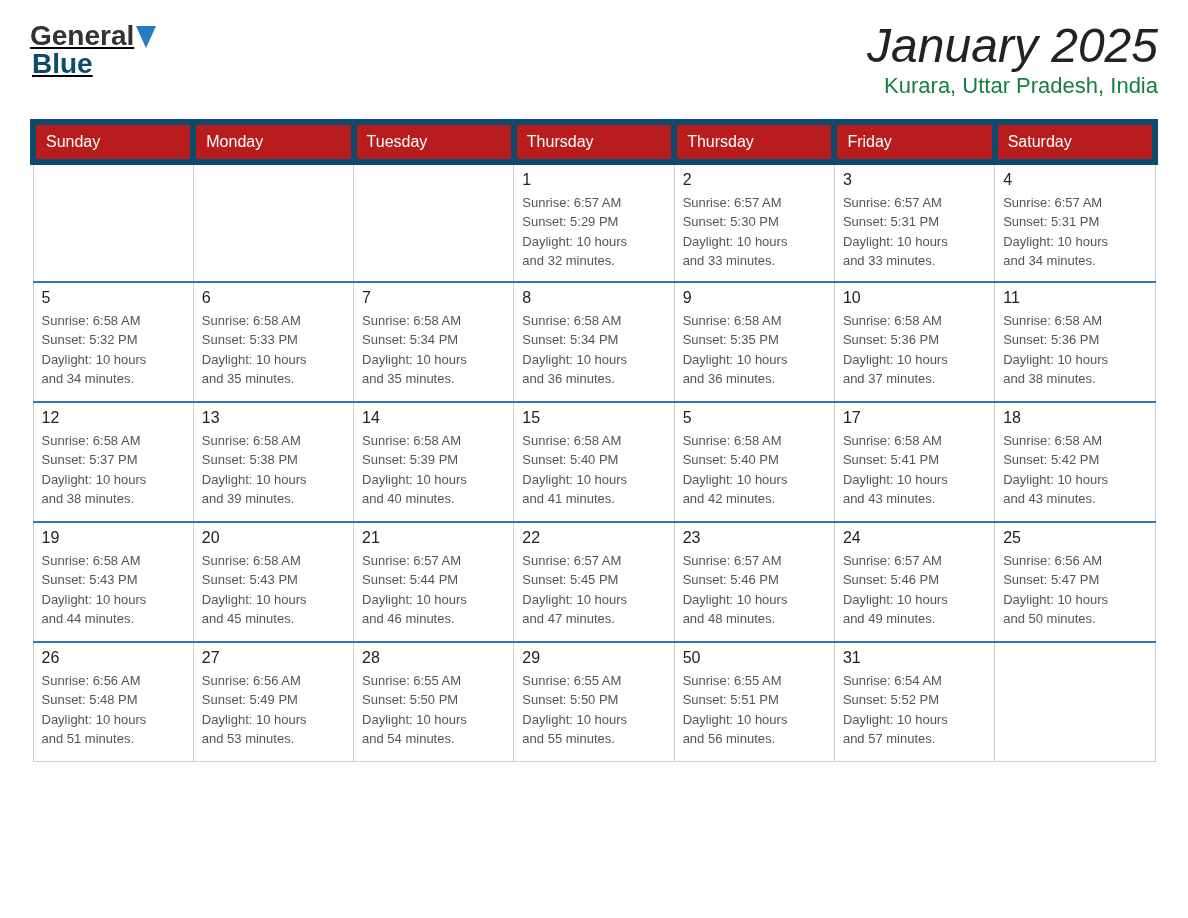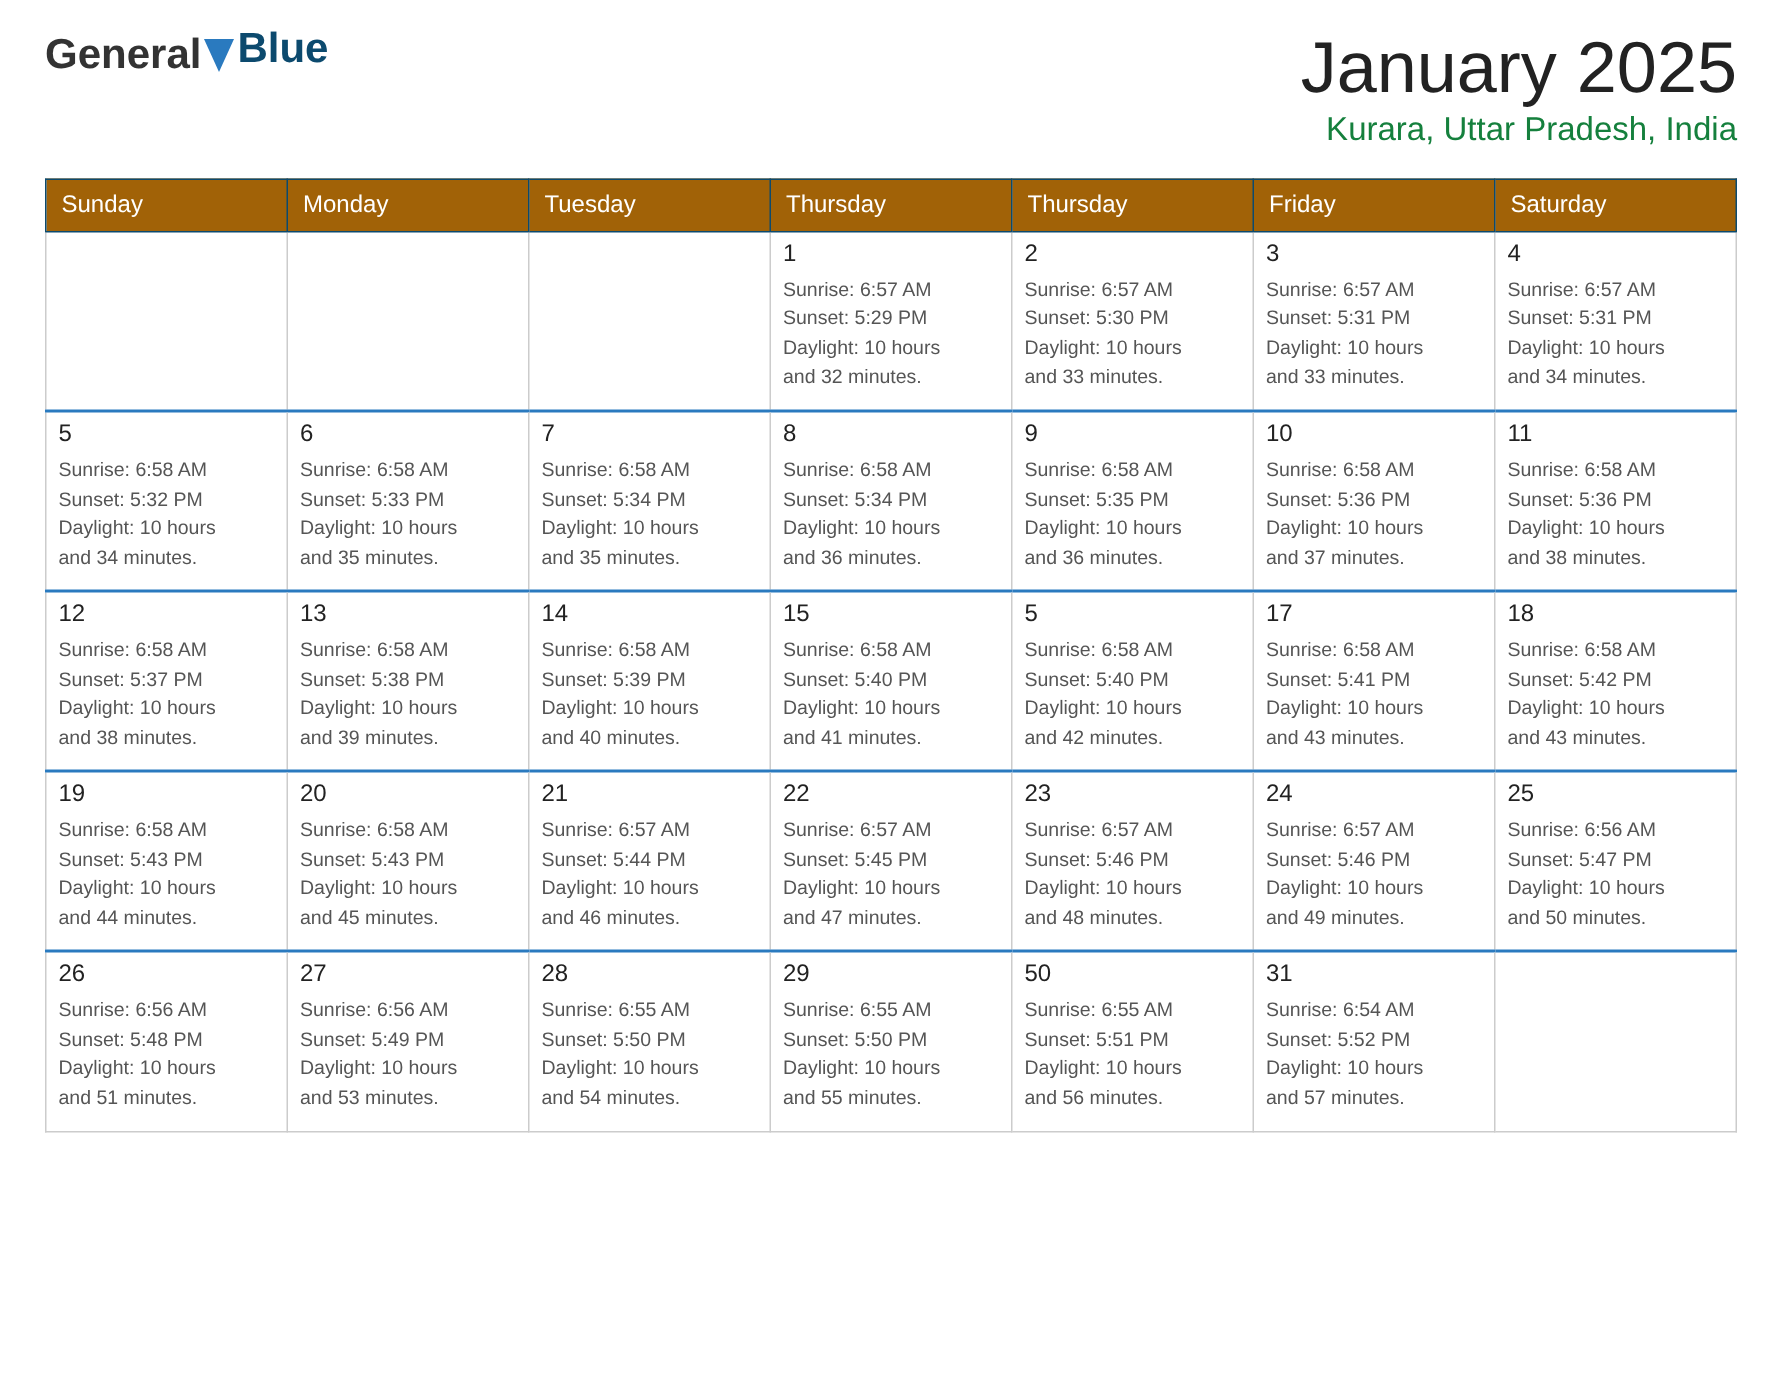--- a/index.html
+++ b/index.html
@@ -11,53 +11,55 @@
       padding: 20px 30px;
     }
     .header {
       display: flex;
       justify-content: space-between;
       align-items: flex-start;
       margin-bottom: 20px;
     }
     .logo-wrapper {
       display: flex;
-      flex-direction: row;
+      flex-direction: column;
+      text-decoration: underline;
     }
     .logo-line1 {
       display: flex;
       align-items: center;
     }
     .title-area {
       text-align: right;
     }
     .month-title {
       font-size: 48px;
       font-weight: normal;
       color: #222;
       line-height: 1.1;
+      font-style: italic;
     }
     .location-title {
       font-size: 22px;
       color: #15803d;
       font-weight: normal;
     }
     .calendar-table {
       width: 100%;
       border-collapse: collapse;
       table-layout: fixed;
     }
     .calendar-table th {
-      background-color: #a16207;
+      background-color: #b91c1c;
       color: #fff;
       padding: 8px 10px;
       text-align: left;
       font-size: 16px;
       font-weight: normal;
-      border: 1px solid #0c4a6e;
+      border: 6px solid #0c4a6e;
     }
     .calendar-table td {
       border: 1px solid #ccc;
       vertical-align: top;
       padding: 6px 8px;
       height: 120px;
       width: 14.28%;
     }
     .day-number {
       font-size: 16px;

